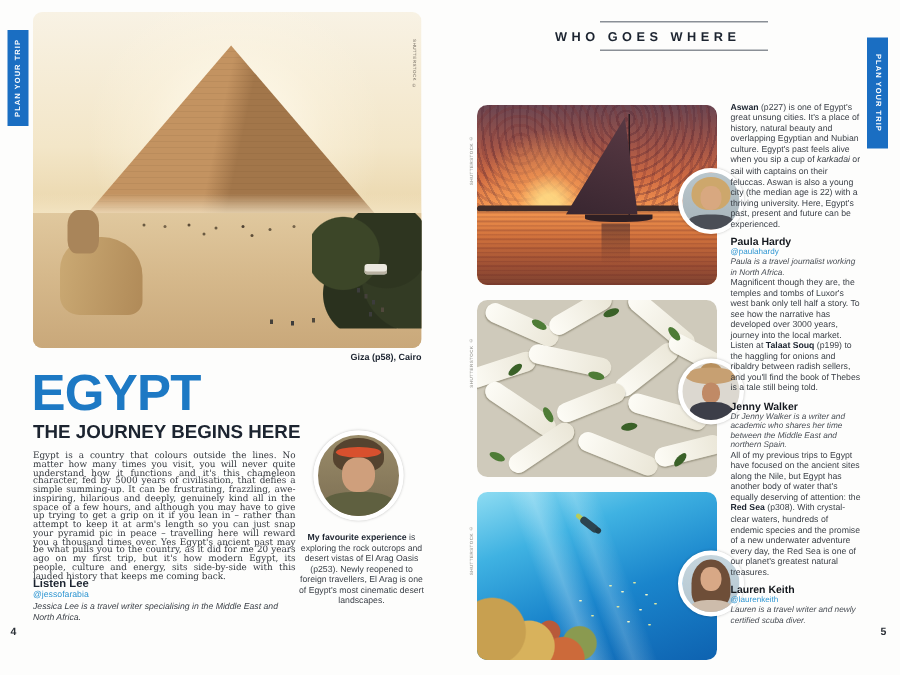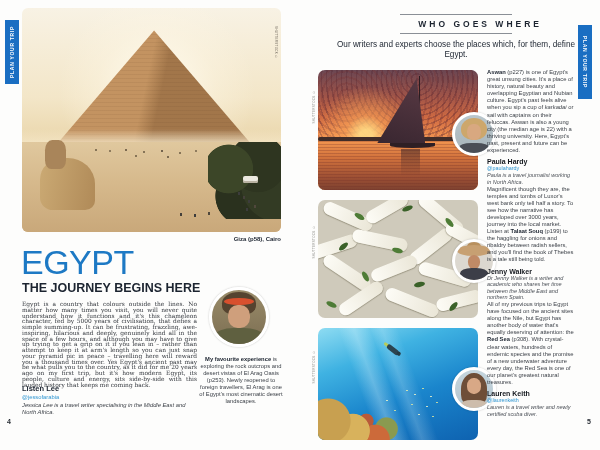--- a/index.html
+++ b/index.html
@@ -43,21 +43,21 @@
   .hero-bus{right:9%;top:75%;width:15px;height:7px;background:#ece9e0;border-radius:2px;
      box-shadow:inset 0 -2px 0 #b9b2a2;}
   .hero-people{right:16%;top:82%;width:2px;height:3px;background:#3c3c3c;
      box-shadow:5px 4px 0 #44403a,10px 8px 0 #3c3c3c,16px 13px 0 #50483c,8px 16px 0 #3c3c3c,
        -30px 20px 0 #50483c,-44px 22px 0 #3c3c3c,-58px 21px 0 #44403a;}
   .v-credit{writing-mode:vertical-rl;font-size:3px;letter-spacing:.3px;color:#6a6258;}
   .hero-credit{right:3px;top:18px;}
 
   .hero-caption{position:absolute;left:22px;top:236px;width:259px;text-align:right;
      font-size:6px;font-weight:bold;color:#1c2430;}
-  .lp-title{position:absolute;left:21px;top:243px;font-size:34px;font-weight:normal;
+  .lp-title{position:absolute;left:21px;top:243px;font-size:34px;font-weight:bold;
      letter-spacing:-.5px;color:#1d79c4;}
   .lp-sub{position:absolute;left:22px;top:281px;font-size:12.5px;font-weight:bold;color:#1c2430;}
   .lp-intro{position:absolute;left:22px;top:302px;width:175px;font-family:"DejaVu Serif",serif;
      font-size:5.9px;line-height:5.75px;text-align:justify;color:#33373d;}
   .lp-author{position:absolute;left:22px;top:384px;font-size:7.5px;font-weight:bold;}
   .lp-handle{position:absolute;left:22px;top:394px;font-size:5.8px;color:#2f96d2;}
   .lp-bio{position:absolute;left:22px;top:402px;width:178px;font-size:5.8px;line-height:6.5px;
      font-style:italic;color:#3a3f46;}
   .pagenum{position:absolute;font-size:7px;font-weight:bold;color:#2a2f36;}
   .pn-left{left:7px;top:418px;}
@@ -85,21 +85,21 @@
   .hatN{top:9%;left:5%;width:90%;height:28%;background:#c7a072;border-radius:50%;}
   .hatC{top:1%;left:31%;width:38%;height:24%;background:#b8905e;border-radius:50% 50% 0 0;}
   .faceN{top:35%;left:33%;width:34%;height:36%;background:#c08a66;border-radius:45%;}
   .topN{top:68%;left:12%;width:76%;height:36%;background:#3c3e48;border-radius:40% 40% 0 0;}
   .hairL{top:9%;left:17%;width:66%;height:84%;background:#6e4e38;border-radius:50% 50% 32% 32%;}
   .faceL{top:21%;left:31%;width:38%;height:43%;background:#d8a886;border-radius:45%;}
   .topL{top:78%;left:16%;width:68%;height:26%;background:#cdbcab;border-radius:40% 40% 0 0;}
 
   
   .rp-rule{position:absolute;left:400px;width:112px;height:1px;background:#8a8f96;}
-  .rp-head{position:absolute;left:370px;top:19px;width:172px;text-align:right;
+  .rp-head{position:absolute;left:370px;top:19px;width:172px;text-align:left;
      font-size:8.5px;font-weight:bold;letter-spacing:3px;color:#1c2430;}
   .rp-intro{position:absolute;left:330px;top:40px;width:252px;text-align:center;
      font-size:8.2px;line-height:9.6px;color:#1c2430;}
 
   
   .photo{position:absolute;left:318px;width:160px;border-radius:7px;overflow:hidden;}
   .ph-credit{position:absolute;writing-mode:vertical-rl;transform:rotate(180deg);
      font-size:3px;letter-spacing:.3px;color:#8a8a84;left:312px;}
 
   .ph1{top:70px;height:120px;}
@@ -198,21 +198,20 @@
     <div class="faceJ"></div>
     <div class="topJ"></div>
   </div>
   <div class="lp-side-text">
     <b>My favourite experience</b><span> is exploring the rock outcrops and desert vistas of El Arag Oasis (p253). Newly reopened to foreign travellers, El Arag is one of Egypt's most cinematic desert landscapes.</span>
   </div>
 
   <div class="rp-rule" style="top:14px;"></div>
   <div class="rp-head">WHO GOES WHERE</div>
   <div class="rp-rule" style="top:33px;"></div>
-  <div class="rp-intro">Our writers and experts choose the places which, for them, define Egypt.</div>
 
   <div class="ph-credit" style="top:90px;">SHUTTERSTOCK ©</div>
   <div class="photo ph1">
     <div class="abs f-sky"></div>
     <div class="abs f-land"></div>
     <div class="abs f-water"></div>
     <div class="abs f-refl"></div>
     <div class="abs f-mast"></div>
     <div class="abs f-sail"></div>
     <div class="abs f-hull"></div>

